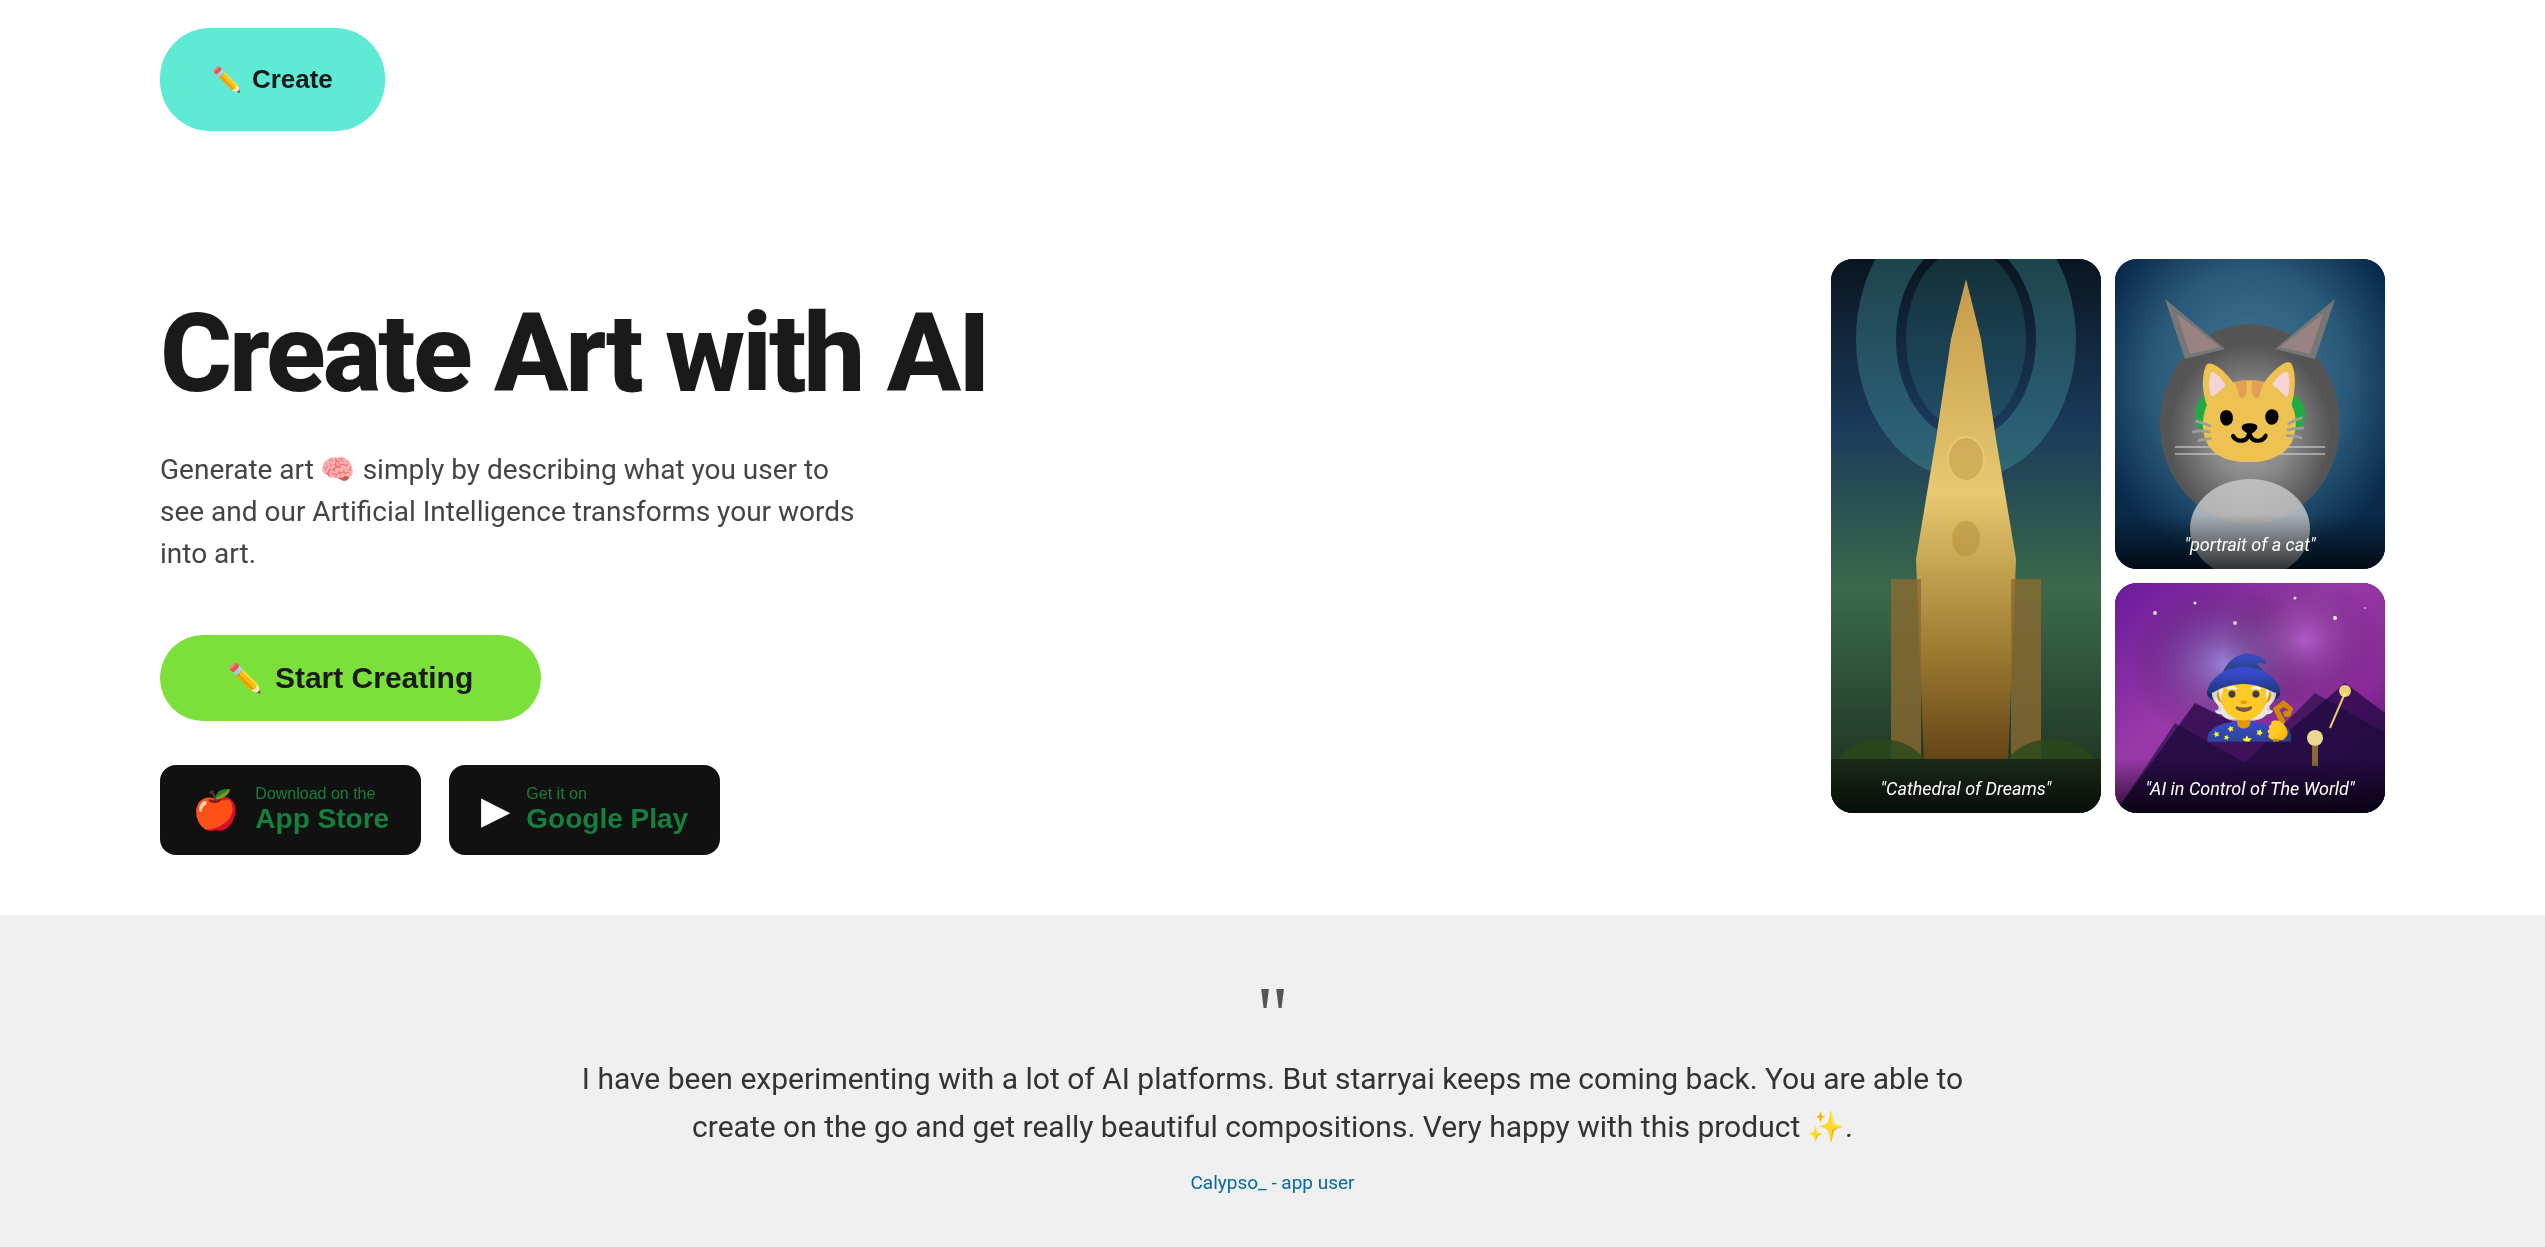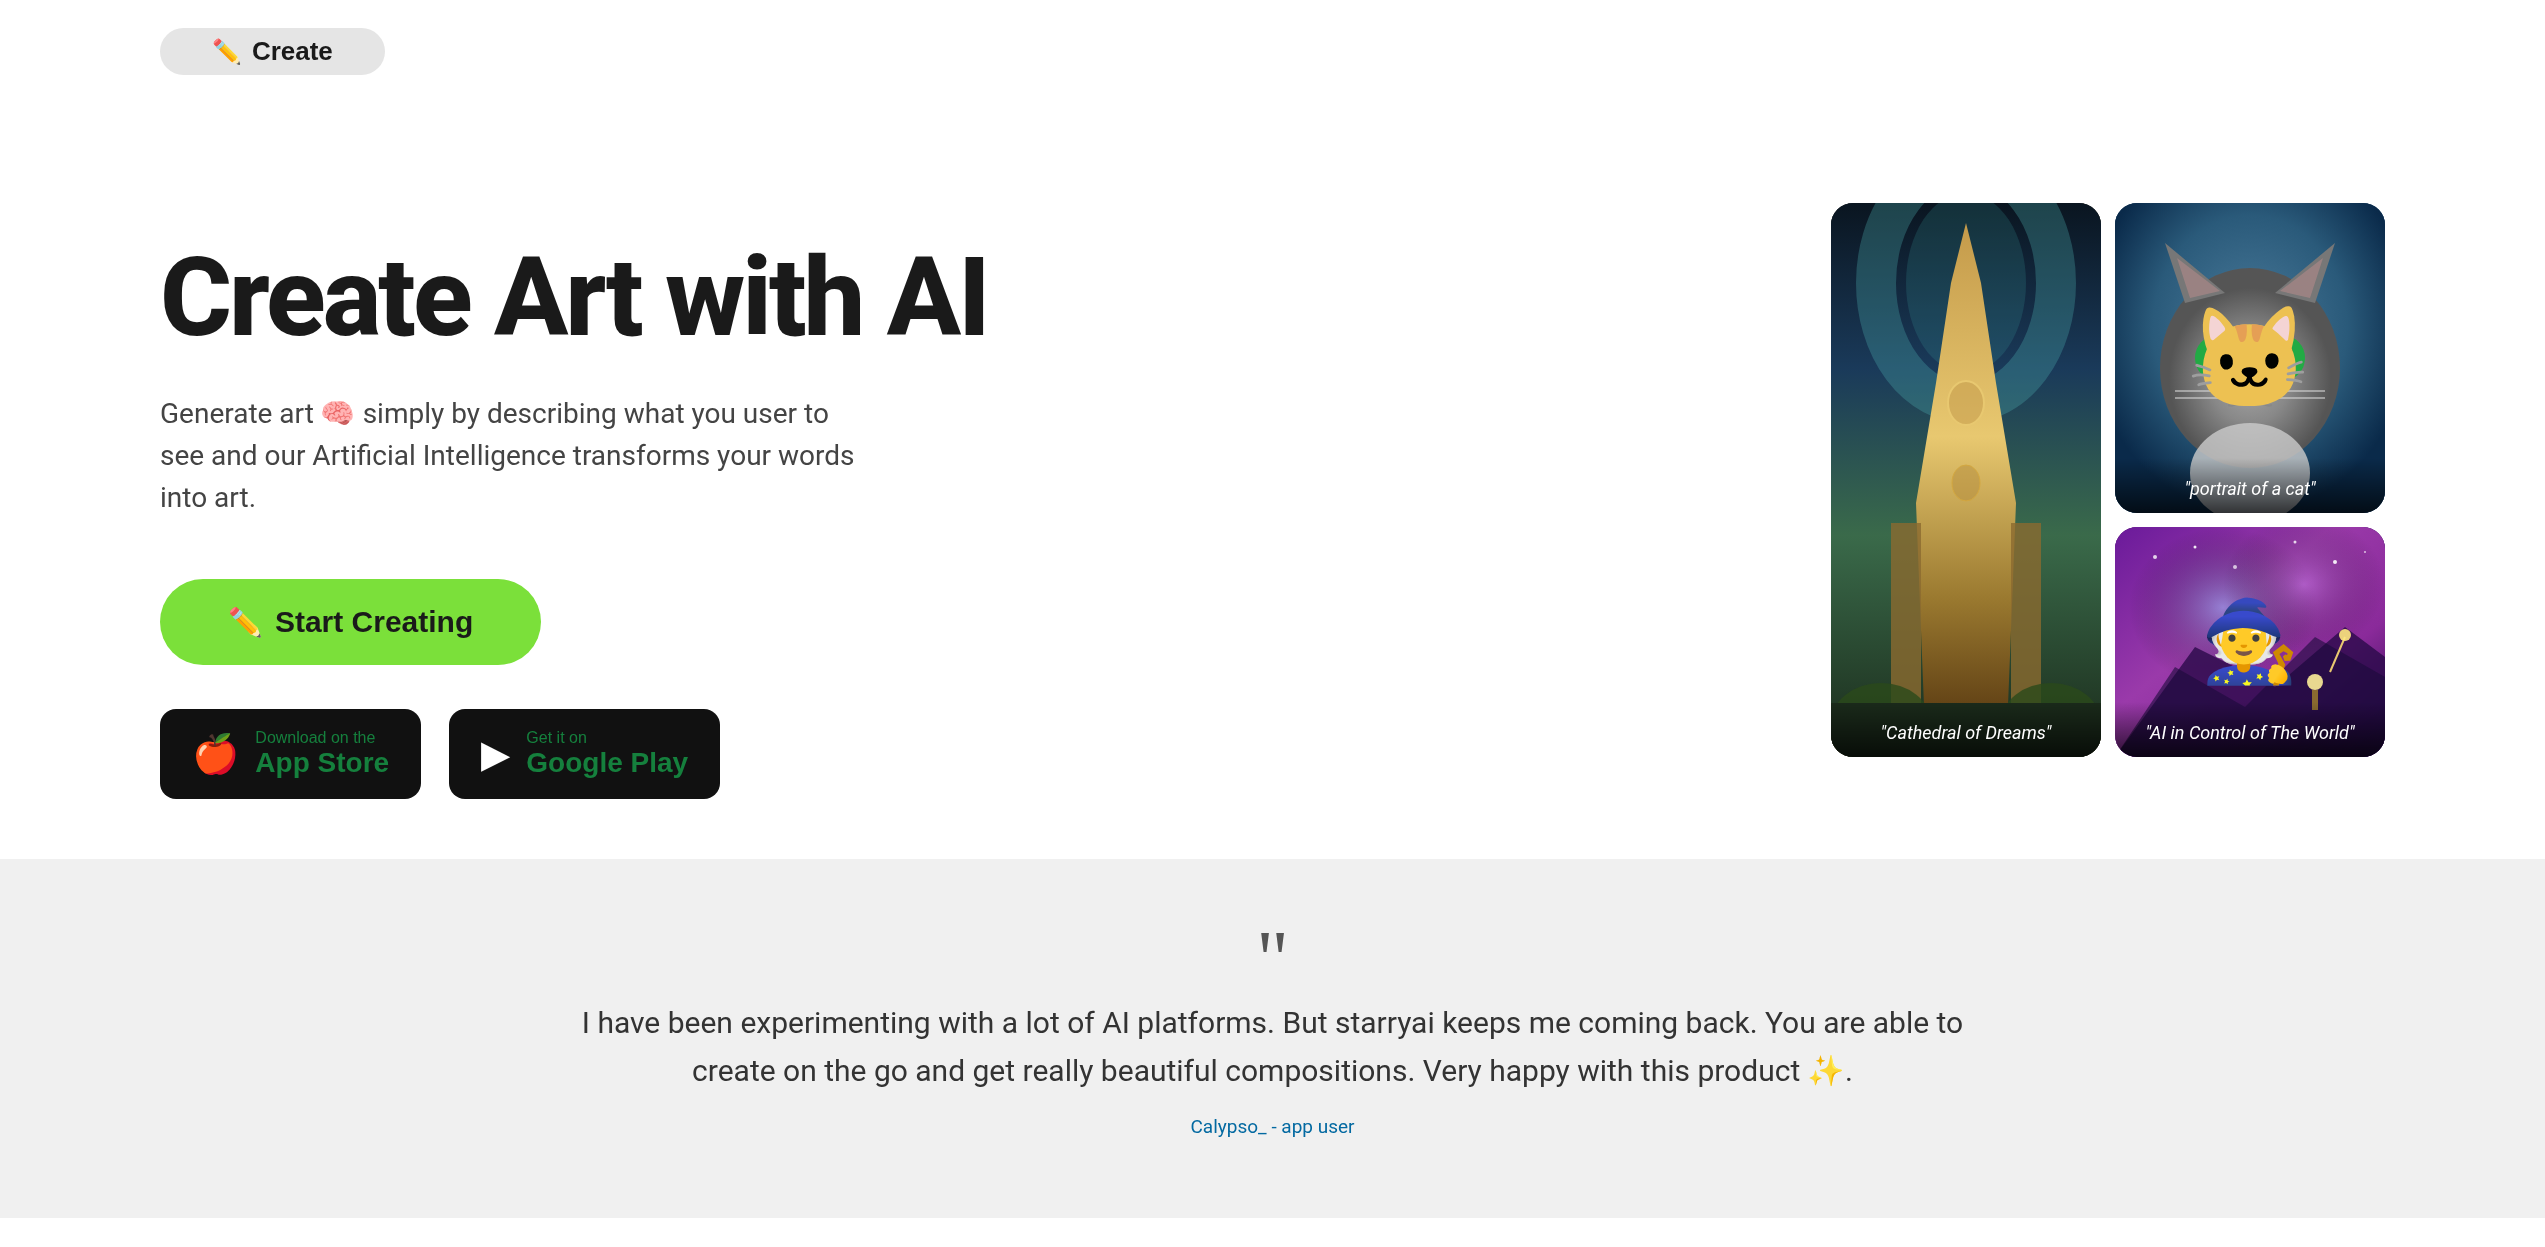--- a/index.html
+++ b/index.html
@@ -49,25 +49,25 @@
     }
 
     .nav-links a {
       text-decoration: none;
       color: #444;
       font-size: 22px;
       font-weight: 400;
     }
 
     .create-btn {
-      background: #e5e5e5;
+      background: #5eead4;
       color: #1a1a1a;
       border: none;
       border-radius: 50px;
-      padding: 8px 52px;
+      padding: 36px 52px;
       font-size: 26px;
       font-weight: 600;
       cursor: pointer;
       display: flex;
       align-items: center;
       gap: 10px;
     }
 
     .create-btn::before {
       content: '✏️';

